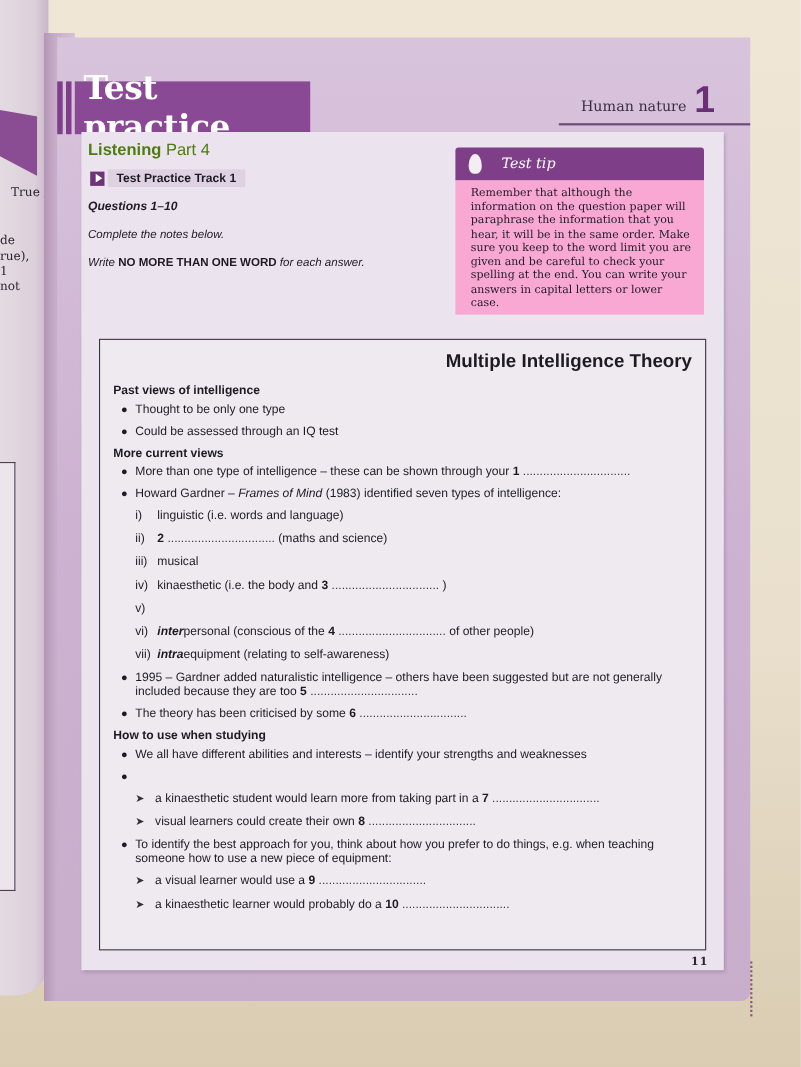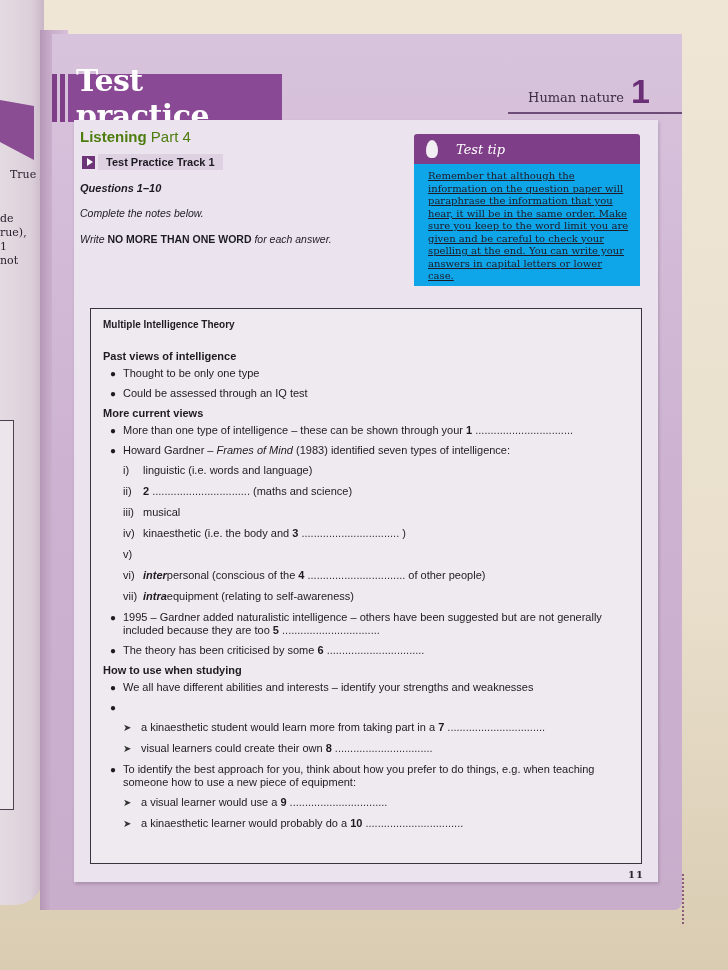--- a/index.html
+++ b/index.html
@@ -110,31 +110,31 @@
       display: flex; align-items: center; padding-left: 12px;
     }
     .bulb-icon {
       width: 12px; height: 18px; background: #f3eef4;
       border-radius: 50% 50% 40% 40% / 60% 60% 40% 40%; margin-right: 18px;
     }
     .tip-head span {
       font-family: "DejaVu Serif", serif; font-style: italic; color: #fff; font-size: 13px;
     }
     .tip-body {
-      background: #0ea5e9; height: 122px; padding: 6px 10px 0 14px;
-      font-family: "DejaVu Serif", serif; font-size: 10px; line-height: 12.5px; color: #1f1a25; text-decoration: underline;
+      background: #f9a8d4; height: 122px; padding: 6px 10px 0 14px;
+      font-family: "DejaVu Serif", serif; font-size: 10px; line-height: 12.5px; color: #1f1a25;
     }
     
     .notes {
       position: absolute; left: 16px; top: 188px; width: 552px; height: 556px;
       border: 1.5px solid #3a3340; background: #eeeaf0; padding: 10px 12px;
     }
     .notes-title {
-      text-align: left; font-size: 10px; font-weight: bold; margin-top: 0;
-      margin-bottom: 20px;
+      text-align: right; font-size: 17px; font-weight: bold; margin-top: 0;
+      margin-bottom: 10px;
     }
     .sec { font-size: 11px; font-weight: bold; margin: 4px 0 5px 0; }
     .item { font-size: 11px; line-height: 13px; display: flex; margin-bottom: 7px; }
     .bullet { width: 20px; flex: none; text-align: center; font-size: 10px; }
     .sub { font-size: 11px; line-height: 13px; margin: 0 0 8px 20px; display: flex; }
     .sub .num { width: 20px; flex: none; }
     .arrow { font-size: 10px; color: #333; width: 18px; flex: none; }
     .dots { letter-spacing: 0; color: #333; }
     .b { font-weight: bold; }
     .i { font-style: italic; }

